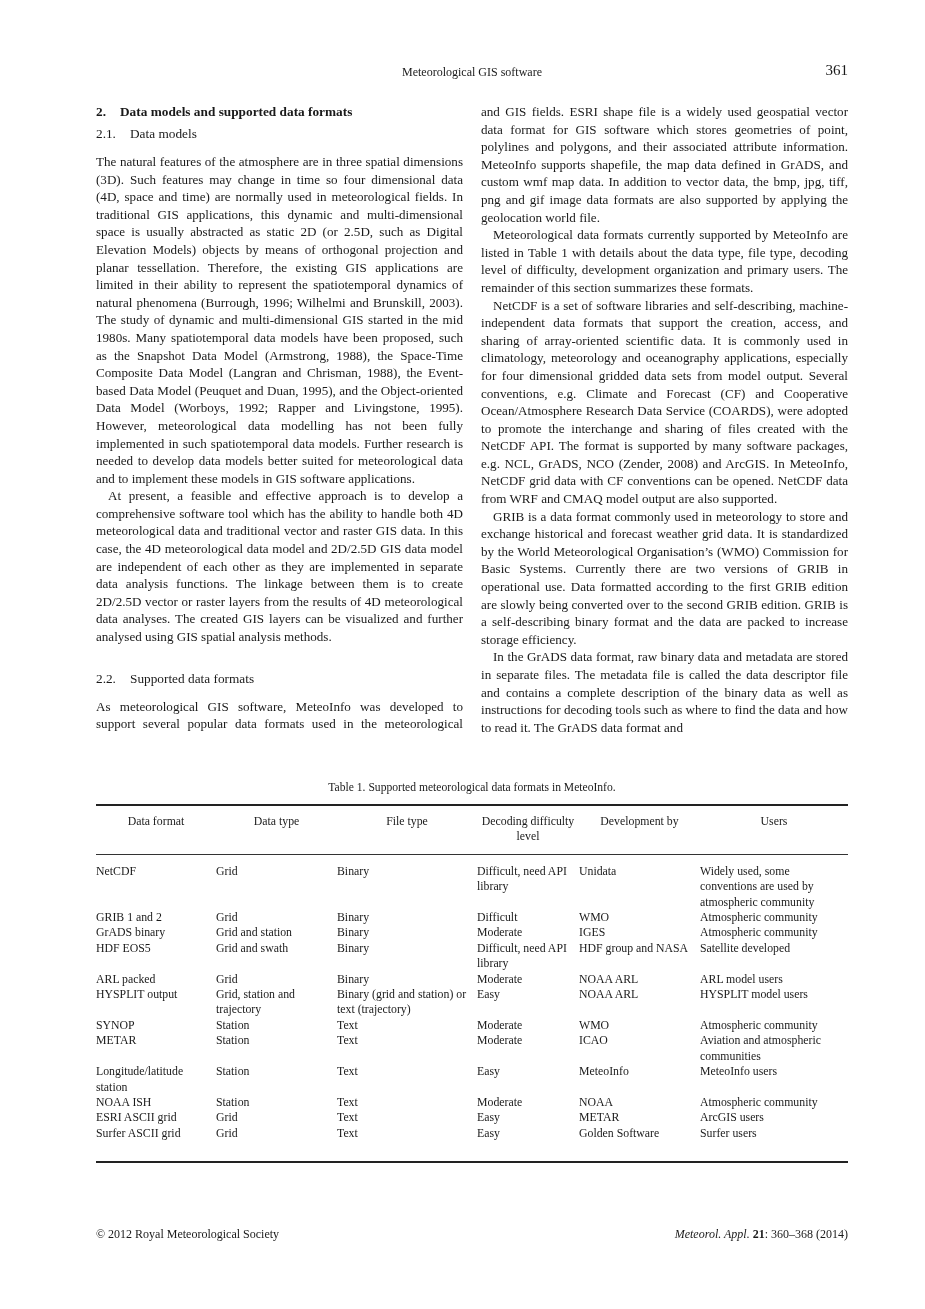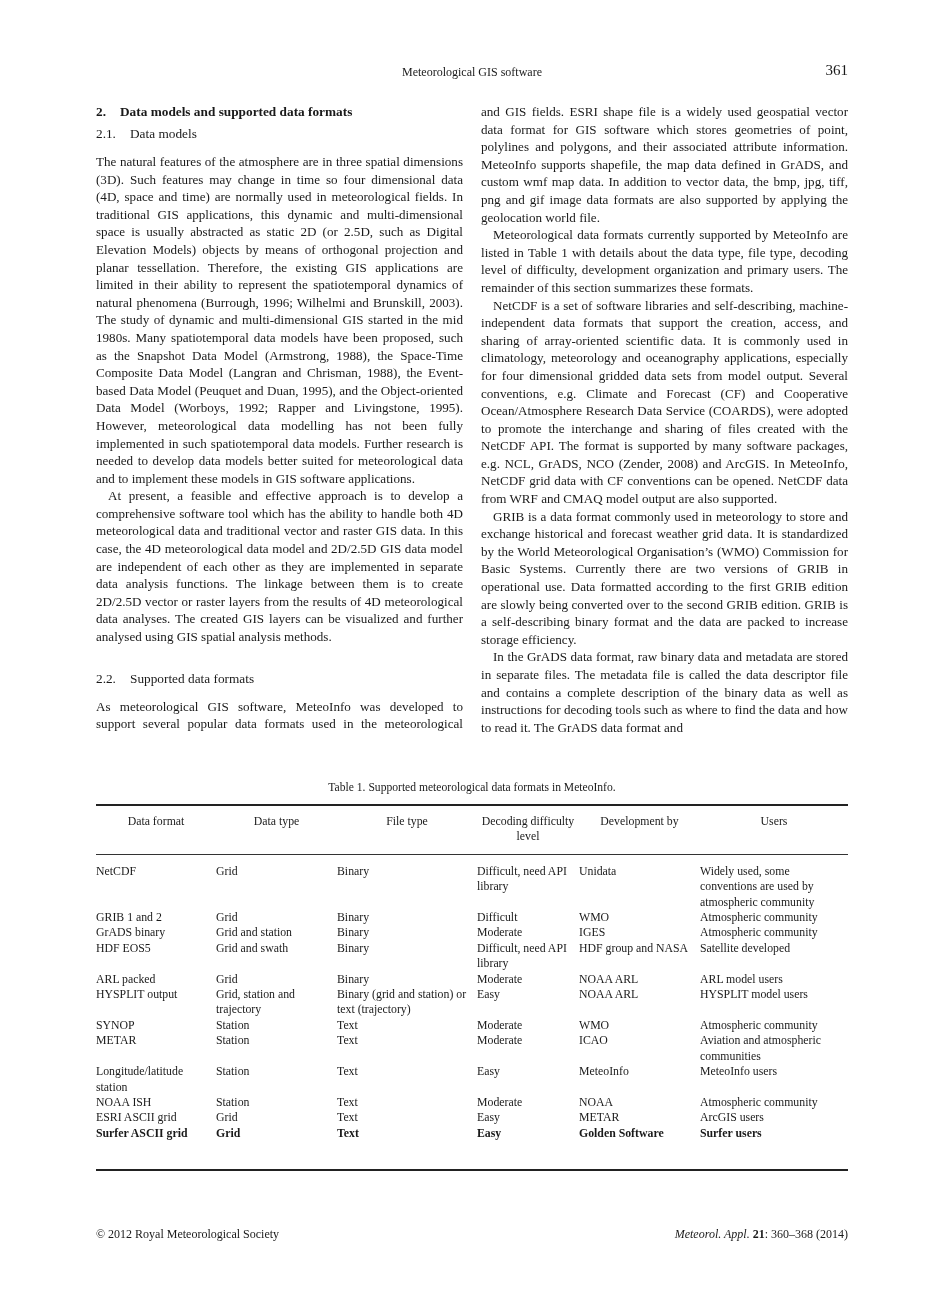--- a/index.html
+++ b/index.html
@@ -42,21 +42,21 @@
     position: absolute; top: 804px; left: 96px; width: 752px;
     border-collapse: collapse; font-size: 11.8px; line-height: 15.4px;
     border-top: 2px solid #222; border-bottom: 2px solid #222;
   }
   table.formats th {
     font-weight: normal; text-align: center; vertical-align: top;
     padding: 8px 0 9px 0; border-bottom: 1px solid #333;
   }
   table.formats td { vertical-align: top; padding: 0; }
   table.formats tbody tr:first-child td { padding-top: 9px; }
-  table.formats tbody tr:last-child td { padding-bottom: 28px; font-weight: bold; }
+  table.formats tbody tr:last-child td { padding-bottom: 20px; }
   .c1 { width: 120px; } .c2 { width: 121px; margin-top: 28px; } .c3 { width: 140px; }
   .c4 { width: 102px; margin-left: 28px; } .c5 { width: 121px; } .c6 { width: 148px; }
 
   .footer {
     position: absolute; top: 1227px; left: 96px; width: 752px; font-size: 12px;
   }
   .footer .left { position: absolute; left: 0; }
   .footer .right { position: absolute; right: 0; }
   .footer .right i { font-style: italic; font-family: Liberation Serif, serif; }
   .footer .right b { font-weight: bold; }

